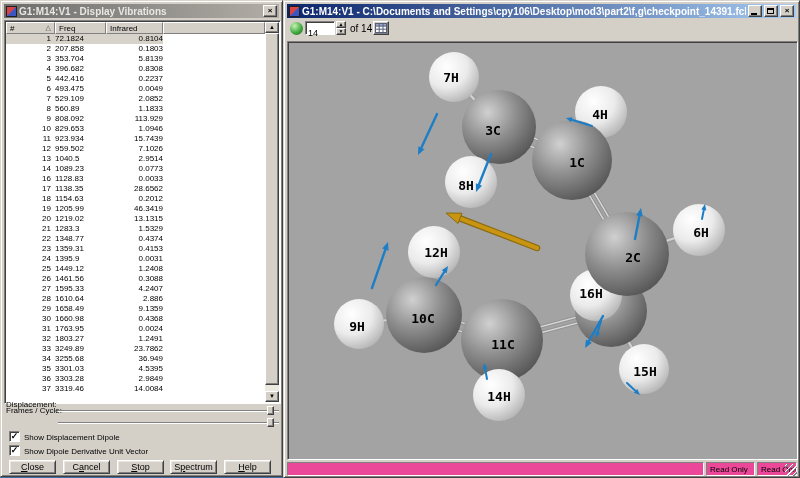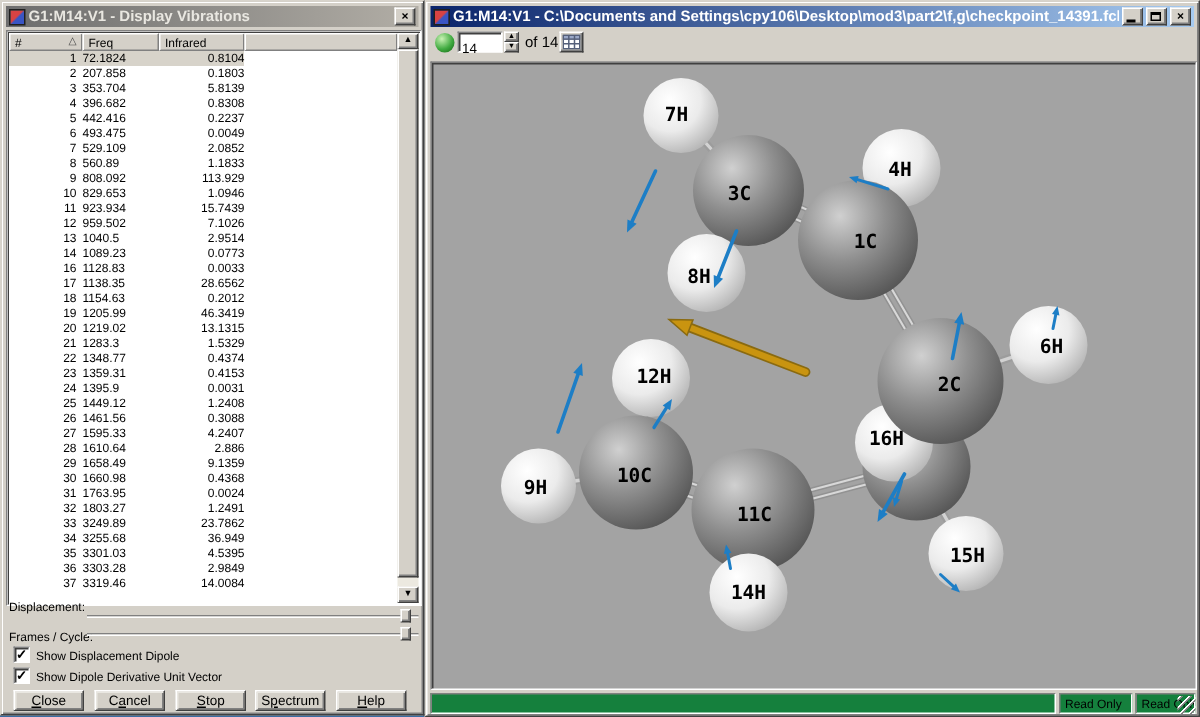--- a/index.html
+++ b/index.html
@@ -95,21 +95,21 @@
             border:1px solid;border-color:#ffffff #404040 #404040 #ffffff;
             box-shadow:inset -1px -1px 0 #808080;box-sizing:border-box}
   .grid-btn svg{display:block;margin:1px auto 0}
 
   .viewport{position:absolute;left:3px;top:40px;width:511px;height:419px;background:#a3a3a3;
             border:1px solid;border-color:#808080 #ffffff #ffffff #808080;
             box-shadow:inset 1px 1px 0 #404040;box-sizing:border-box;overflow:hidden}
   .alabel{font-family:"DejaVu Sans Mono",monospace;font-size:13px;font-weight:bold;fill:#000;
           text-anchor:middle;dominant-baseline:central}
 
-  .statusbar-seg{position:absolute;top:461px;height:14px;background:#15803d;
+  .statusbar-seg{position:absolute;top:461px;height:14px;background:#ec4899;
                  border:1px solid;border-color:#808080 #ffffff #ffffff #808080;
                  box-sizing:border-box;font-size:8px;color:#000;
                  padding:2px 3px 0 3px;white-space:nowrap;overflow:hidden}
   .grip{position:absolute;right:2px;top:463px;width:12px;height:12px;
         background:repeating-linear-gradient(-45deg,transparent 0 2px,#808080 2px 3px,#ffffff 3px 4px)}
 </style>
 </head>
 <body>
 
 <div class="win right-win">
@@ -447,21 +447,21 @@
           <span class="c2">14.0084</span>
         </div>
       </div>
     <div class="vscroll">
       <div class="sbtn sup">▲</div>
       <div class="sthumb"></div>
       <div class="sbtn sdown">▼</div>
     </div>
   </div>
 
-  <span class="slider-label" style="left:5px;top:419px">Frames / Cycle:</span>
+  <span class="slider-label" style="left:5px;top:405px">Frames / Cycle:</span>
   <div class="strack" style="left:57px;width:221px;top:409px"></div>
   <div class="shandle" style="left:266px;top:405px"></div>
 
   <span class="slider-label" style="left:5px;top:399px">Displacement:</span>
   <div class="strack" style="left:57px;width:221px;top:421px"></div>
   <div class="shandle" style="left:266px;top:417px"></div>
 
   <div class="cb" style="left:8px;top:430px">✓</div>
   <span class="cb-label" style="left:23px;top:432px">Show Displacement Dipole</span>
 

